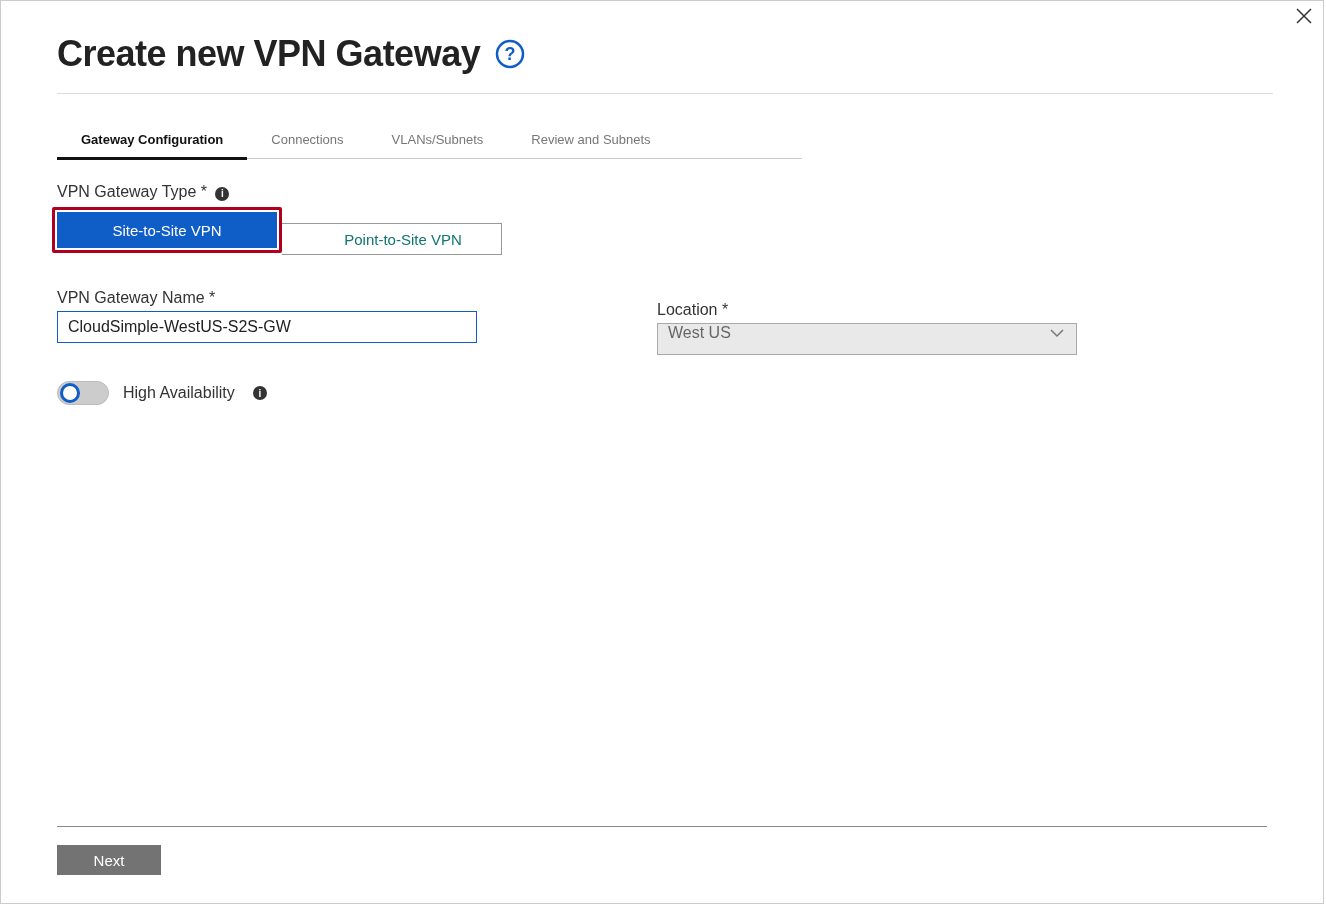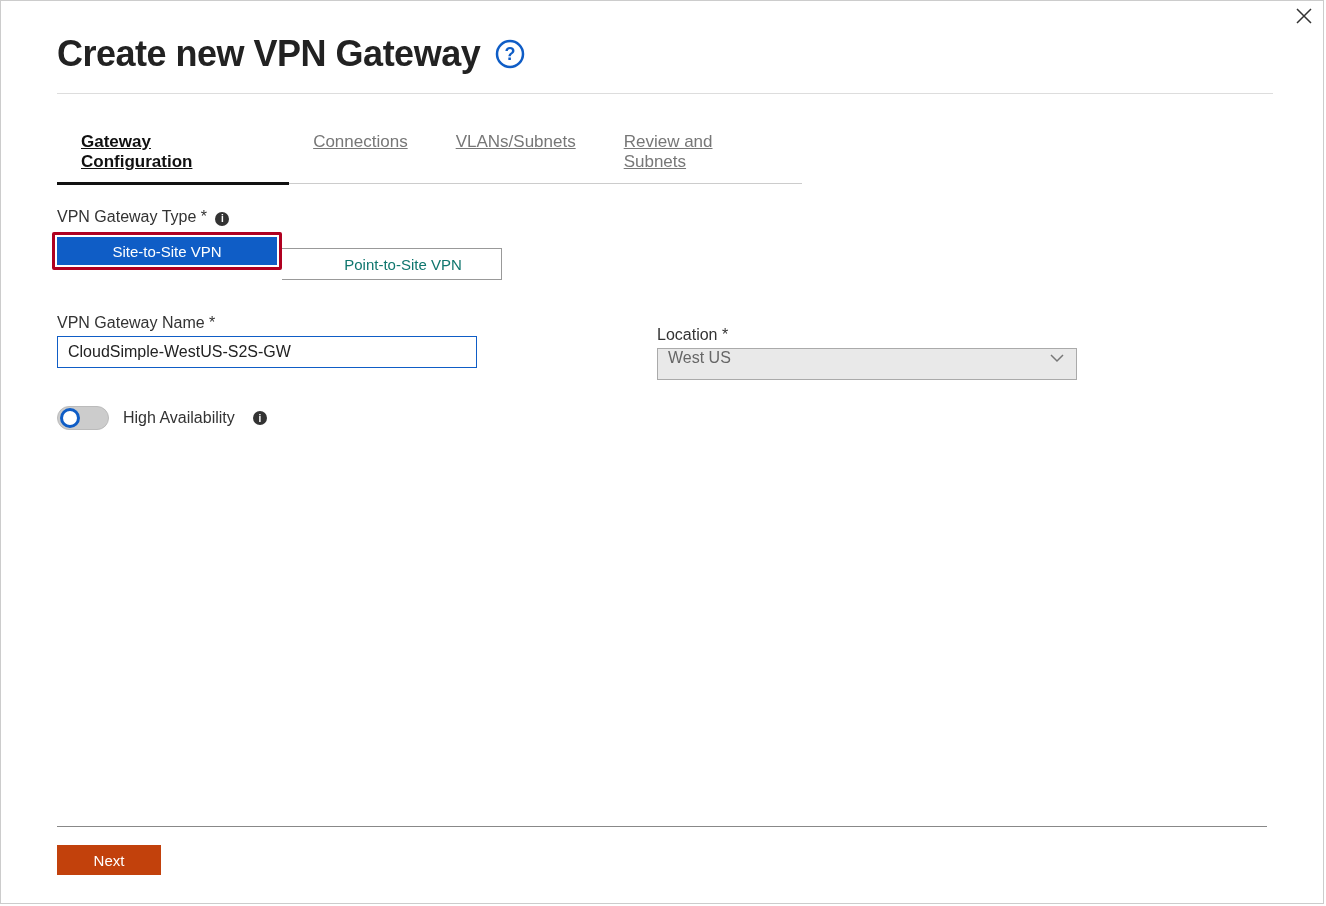--- a/index.html
+++ b/index.html
@@ -28,25 +28,24 @@
     width:32px; height:32px;
     display:inline-flex; align-items:center; justify-content:center;
     color:#0f5dc6;
     cursor:pointer;
   }
   .hr1 { border:none; border-top:1px solid #ddd; margin:18px 0 0 0; margin-right: -6px; }
 
   .tabs { display:flex; margin-top:28px; border-bottom:1px solid #ccc; width:745px; }
   .tab {
     padding:10px 24px 10px 24px;
-    font-size:17px; color:#777;
+    font-size:13px; color:#777;
     cursor:pointer;
     border-bottom:3px solid transparent;
     margin-bottom:-2px;
-    text-decoration:underline;
   }
   .tab.active { color:#111; font-weight:600; border-bottom:3px solid #111; }
 
   .field-label { font-size:16px; color:#333; margin-top:24px; margin-bottom:4px; }
   .req-star { color:#333; }
 
   .info-ico {
     display:inline-flex; width:14px; height:14px; border-radius:50%;
     background:#333; color:#fff; font-size:10px; font-weight:700;
     align-items:center; justify-content:center; margin-left:4px;
@@ -55,21 +54,21 @@
 
   .seg-wrap {
     display:inline-flex;
     border:3px solid #b00020;
     padding:2px 2px;
     border-radius:2px;
     margin-top:2px;
     margin-left:-5px;
   }
   .seg-btn {
-    width:220px; height:28px;
+    width:220px; height:36px;
     font-size:15px;
     border:1px solid #999;
     background:#fff; color:#888;
     cursor:pointer;
     display:flex; align-items:center; justify-content:center;text-align:center;
   }
   .seg-btn.selected { background:#0f5dc6; color:#fff; border-color:#0f5dc6; }
   .seg-row { display:flex; align-items:flex-start; }
   .seg-btn2 {
     width:220px; height:32px;
@@ -118,21 +117,21 @@
     border:3px solid #0f5dc6;
     box-sizing:border-box;
   }
   .toggle-label { font-size:16px; color:#333; }
 
   .footer {
     position:absolute; left:56px; right:56px; bottom:28px;
   }
   .footer hr { border:none; border-top:1px solid #888; margin:0 0 18px 0; }
   .next-btn {
-    background:#c2410c; color:#fff; border:none;
+    background:#737373; color:#fff; border:none;
     width:104px; height:30px; font-size:15px;
     cursor:pointer;
   }
 </style>
 </head>
 <body>
 
 <div class="panel">
   <div class="close-btn">
     <svg width="18" height="18" viewBox="0 0 18 18">

